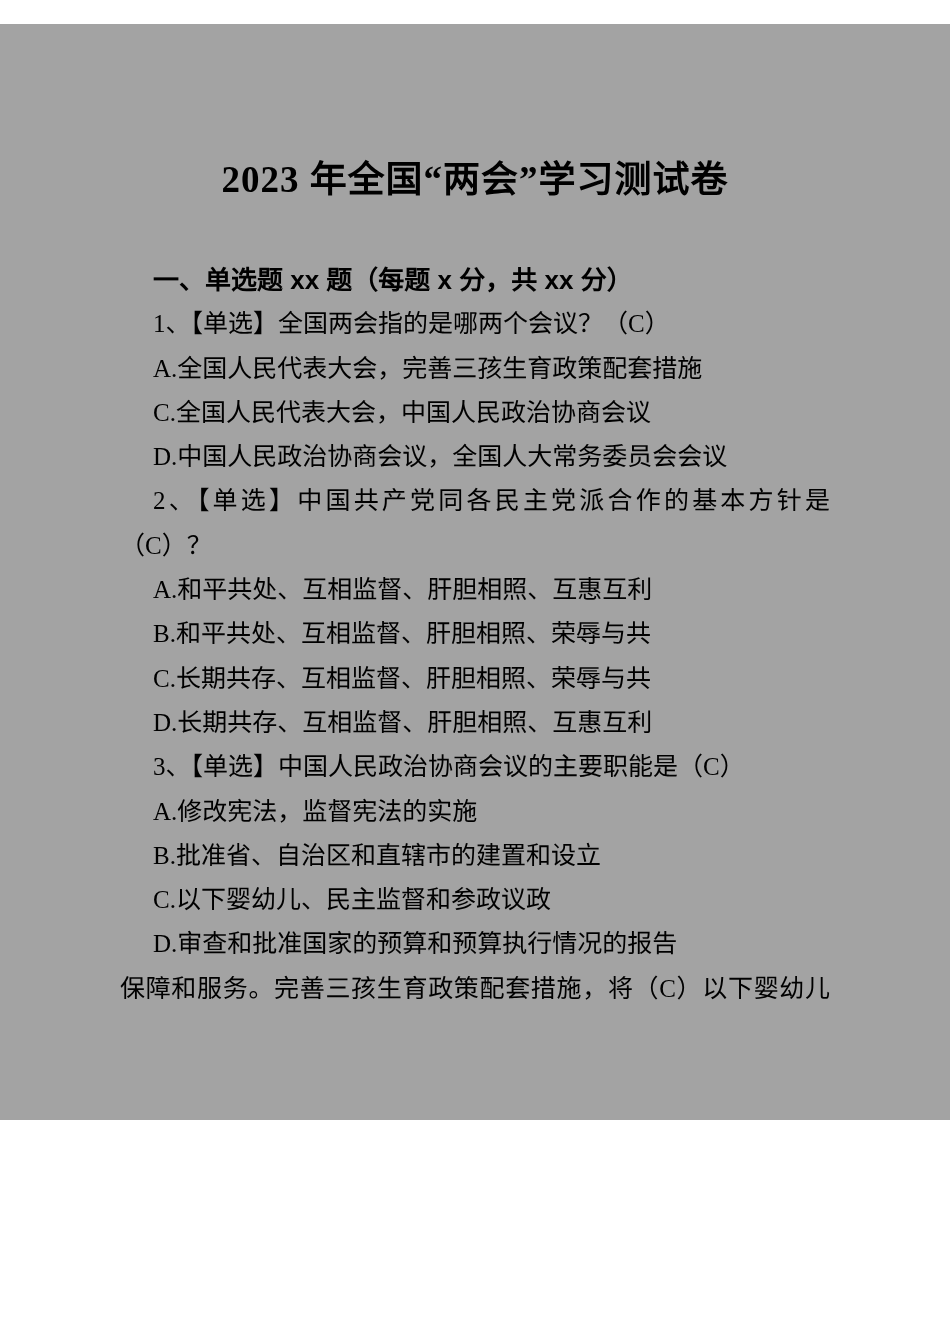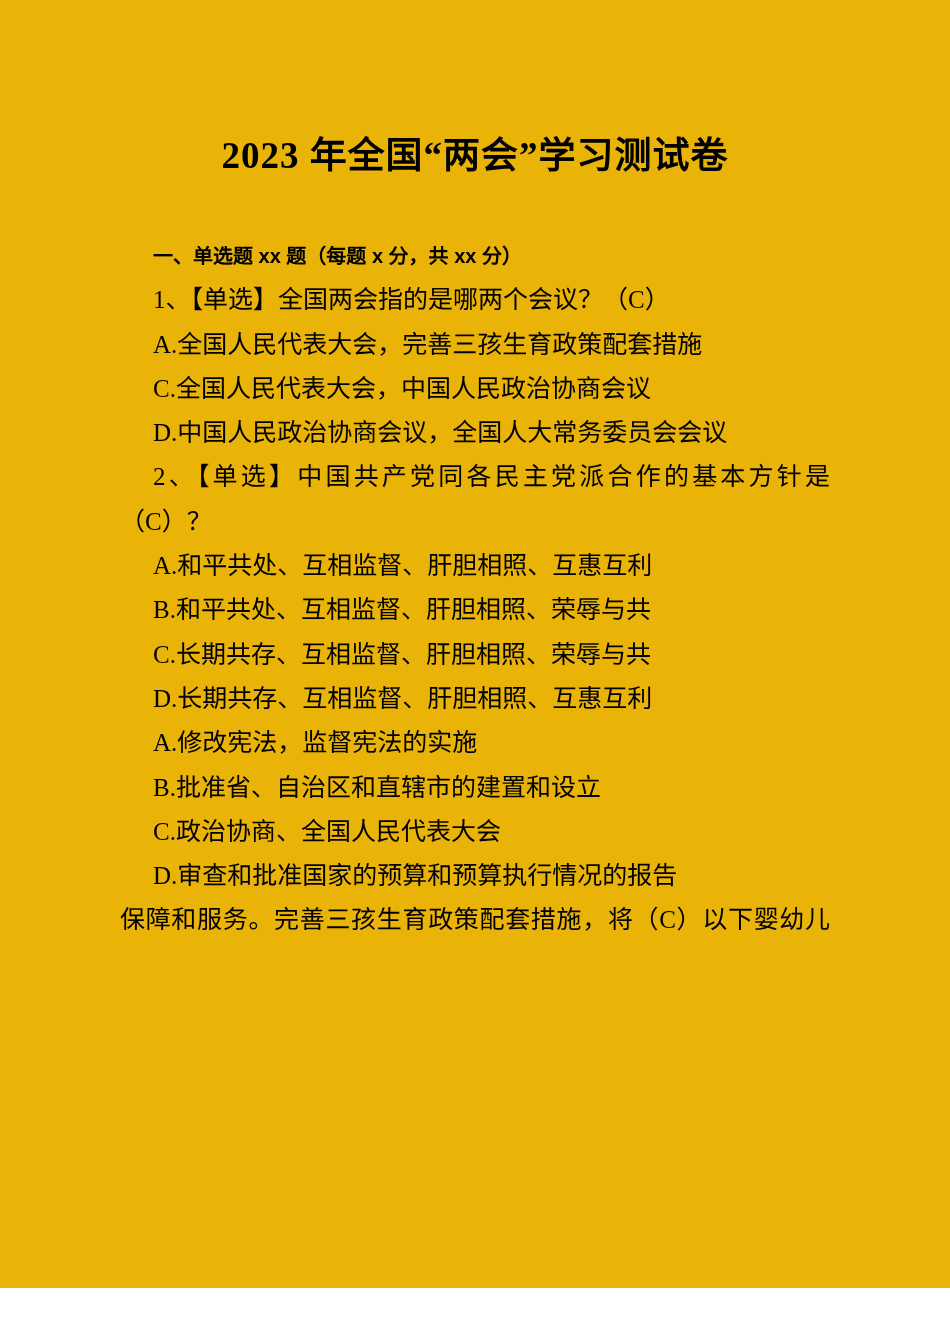--- a/index.html
+++ b/index.html
@@ -3,25 +3,26 @@
 <meta charset="utf-8">
 <style>
   html, body {
     margin: 0;
     padding: 0;
     background: #ffffff;
   }
   .page {
     position: relative;
     width: 950px;
-    height: 1288px;
-    background: #eab308;
+    height: 1096px;
+    background: #a3a3a3;
     color: #000000;
     overflow: hidden;
     font-family: "Liberation Serif", "DejaVu Serif", serif;
+    margin-top: 24px;
   }
   .doc-title {
     margin: 0;
     padding-top: 131px;
     text-align: center;
     font-size: 37px;
     line-height: 50px;
     font-weight: bold;
     letter-spacing: 1px;
     font-family: "Liberation Serif", "DejaVu Serif", serif;
@@ -33,21 +34,21 @@
   }
   .line {
     white-space: nowrap;
   }
   .line.indent {
     text-indent: 33px;
   }
   .line.heading {
     font-family: "Liberation Sans", "DejaVu Sans", sans-serif;
     font-weight: bold;
-    font-size: 20px;
+    font-size: 26px;
   }
   .line.fill {
     white-space: normal;
     text-align: justify;
     text-align-last: justify;
   }
 </style>
 </head>
 <body>
 
@@ -62,20 +63,21 @@
         <div class="line indent">1、【单选】全国两会指的是哪两个会议？（C）</div>
         <div class="line indent">A.全国人民代表大会，完善三孩生育政策配套措施</div>
         <div class="line indent">C.全国人民代表大会，中国人民政治协商会议</div>
         <div class="line indent">D.中国人民政治协商会议，全国人大常务委员会会议</div>
         <div class="line indent fill">2、【单选】中国共产党同各民主党派合作的基本方针是</div>
         <div class="line">（C）？</div>
         <div class="line indent">A.和平共处、互相监督、肝胆相照、互惠互利</div>
         <div class="line indent">B.和平共处、互相监督、肝胆相照、荣辱与共</div>
         <div class="line indent">C.长期共存、互相监督、肝胆相照、荣辱与共</div>
         <div class="line indent">D.长期共存、互相监督、肝胆相照、互惠互利</div>
+        <div class="line indent">3、【单选】中国人民政治协商会议的主要职能是（C）</div>
         <div class="line indent">A.修改宪法，监督宪法的实施</div>
         <div class="line indent">B.批准省、自治区和直辖市的建置和设立</div>
-        <div class="line indent">C.政治协商、全国人民代表大会</div>
+        <div class="line indent">C.以下婴幼儿、民主监督和参政议政</div>
         <div class="line indent">D.审查和批准国家的预算和预算执行情况的报告</div>
         <div class="line fill">保障和服务。完善三孩生育政策配套措施，将（C）以下婴幼儿</div>
       </div>
   </div>
 </div>
 
 </body></html>

